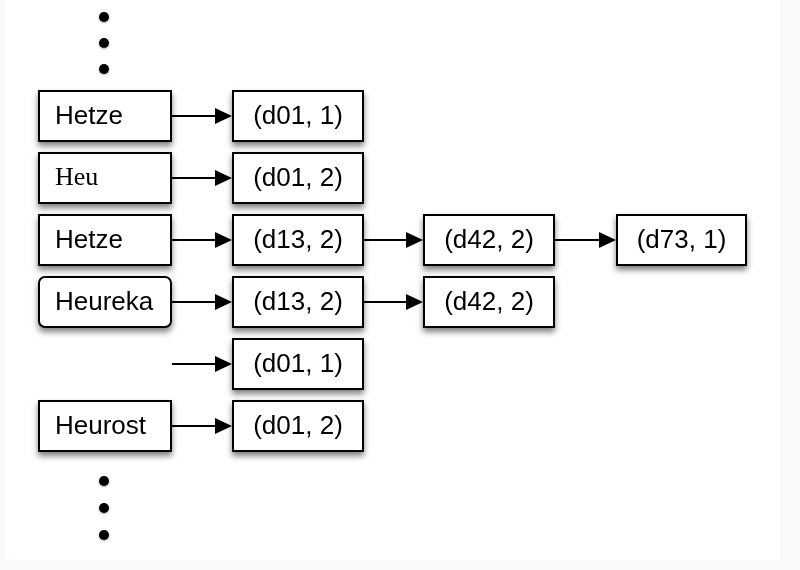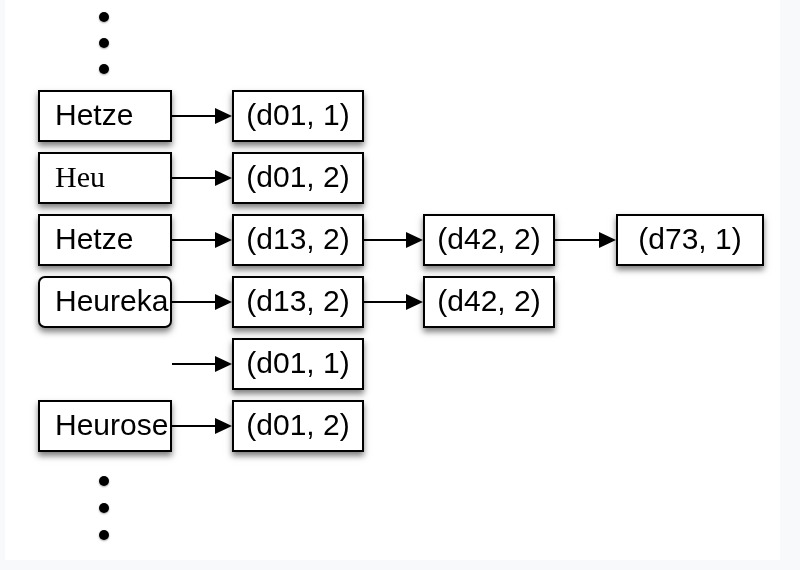--- a/index.html
+++ b/index.html
@@ -19,21 +19,21 @@
   #diagram { position: absolute; left: 0; top: 0; width: 100%; height: 100%; }
 
   .box {
     position: absolute;
     height: 52px;
     background: var(--box-fill, #ffffff);
     border: 2px solid var(--box-border, #000000);
     box-shadow: 0 4px 6px var(--shadow, rgba(0,0,0,0.5));
     display: flex;
     align-items: center;
-    font-size: 30px;
+    font-size: 26px;
     color: var(--text, #000000);
     white-space: nowrap;
   }
   .term-box { padding-left: 15px; }
   .post-box { justify-content: center; }
   .label { line-height: 1; padding-bottom: 2px; }
 
   .arrow { position: absolute; height: 16px; }
   .arrow .shaft {
     position: absolute; left: 0; right: 13px; top: 7px; height: 2px;
@@ -95,21 +95,21 @@
           <div class="shaft"></div>
           <div class="head"></div>
         </div>
         <div class="box post-box" style="left: 418px; top: 214px; width: 132px;">
           <div class="label">(d42, 2)</div>
         </div>
         <div class="arrow" style="left: 550px; width: 61px; top: 232px;">
           <div class="shaft"></div>
           <div class="head"></div>
         </div>
-        <div class="box post-box" style="left: 611px; top: 214px; width: 148px;">
+        <div class="box post-box" style="left: 611px; top: 214px; width: 131px;">
           <div class="label">(d73, 1)</div>
         </div>
         <div class="box term-box" style="left: 33px; top: 276px; width: 134px; border-radius: 7px;">
           <div class="label">Heureka</div>
         </div>
         <div class="arrow" style="left: 167px; width: 60px; top: 294px;">
           <div class="shaft"></div>
           <div class="head"></div>
         </div>
         <div class="box post-box" style="left: 227px; top: 276px; width: 132px;">
@@ -123,21 +123,21 @@
           <div class="label">(d42, 2)</div>
         </div>
         <div class="arrow" style="left: 167px; width: 60px; top: 356px;">
           <div class="shaft"></div>
           <div class="head"></div>
         </div>
         <div class="box post-box" style="left: 227px; top: 338px; width: 132px;">
           <div class="label">(d01, 1)</div>
         </div>
         <div class="box term-box" style="left: 33px; top: 400px; width: 134px;">
-          <div class="label">Heurose</div>
+          <div class="label">Heurost</div>
         </div>
         <div class="arrow" style="left: 167px; width: 60px; top: 418px;">
           <div class="shaft"></div>
           <div class="head"></div>
         </div>
         <div class="box post-box" style="left: 227px; top: 400px; width: 132px;">
           <div class="label">(d01, 2)</div>
         </div>
         <div class="dots">
           <div class="dot" style="top: 12px;"></div>

